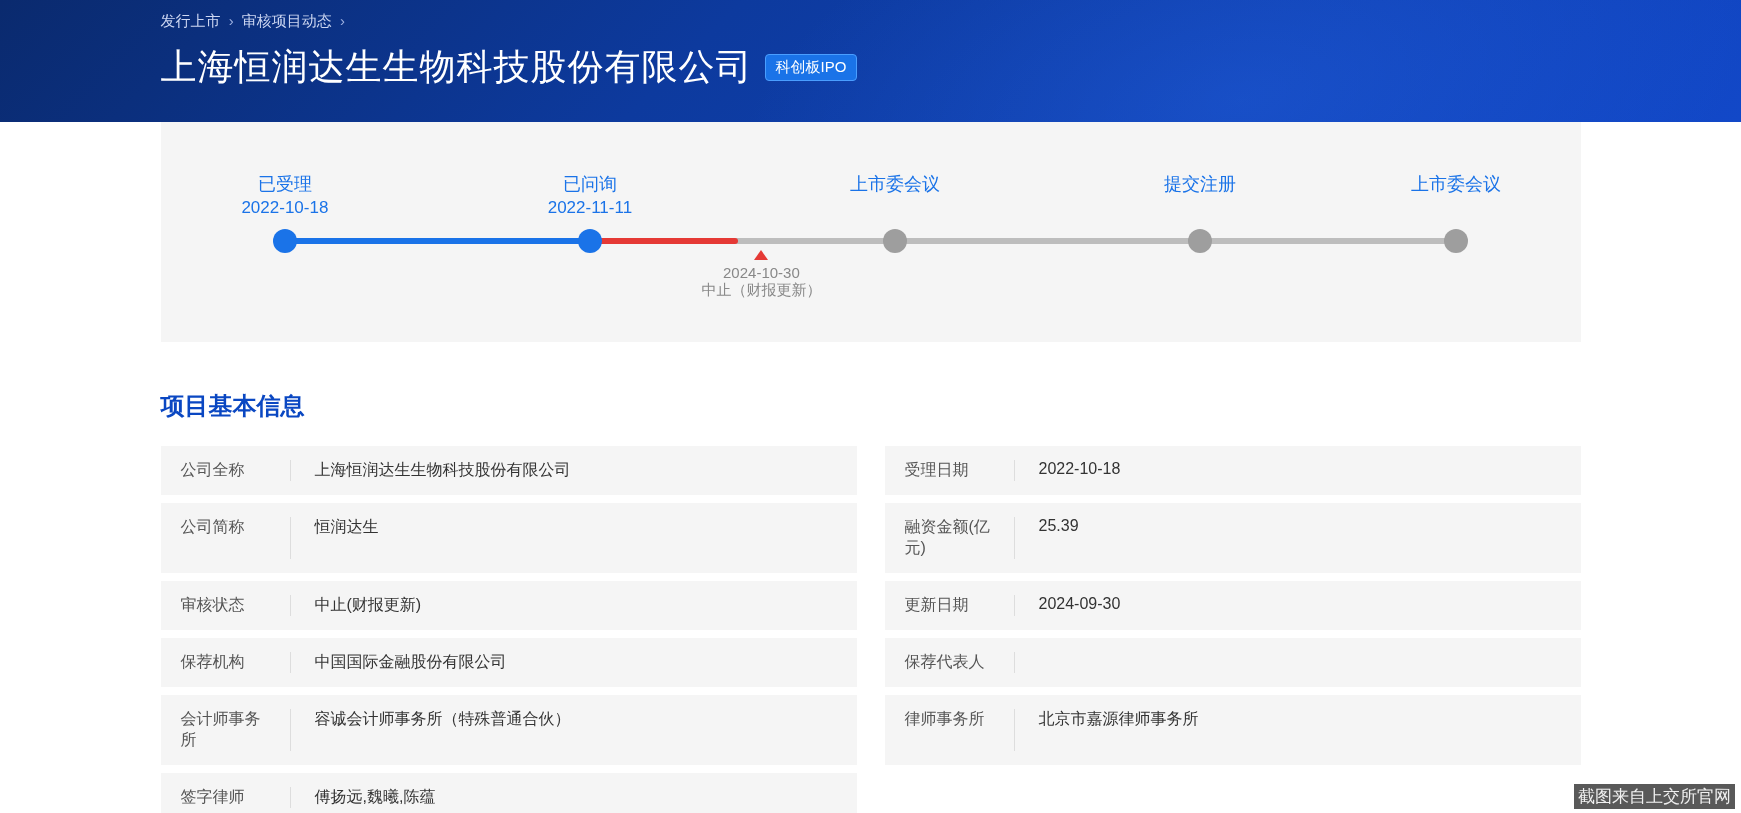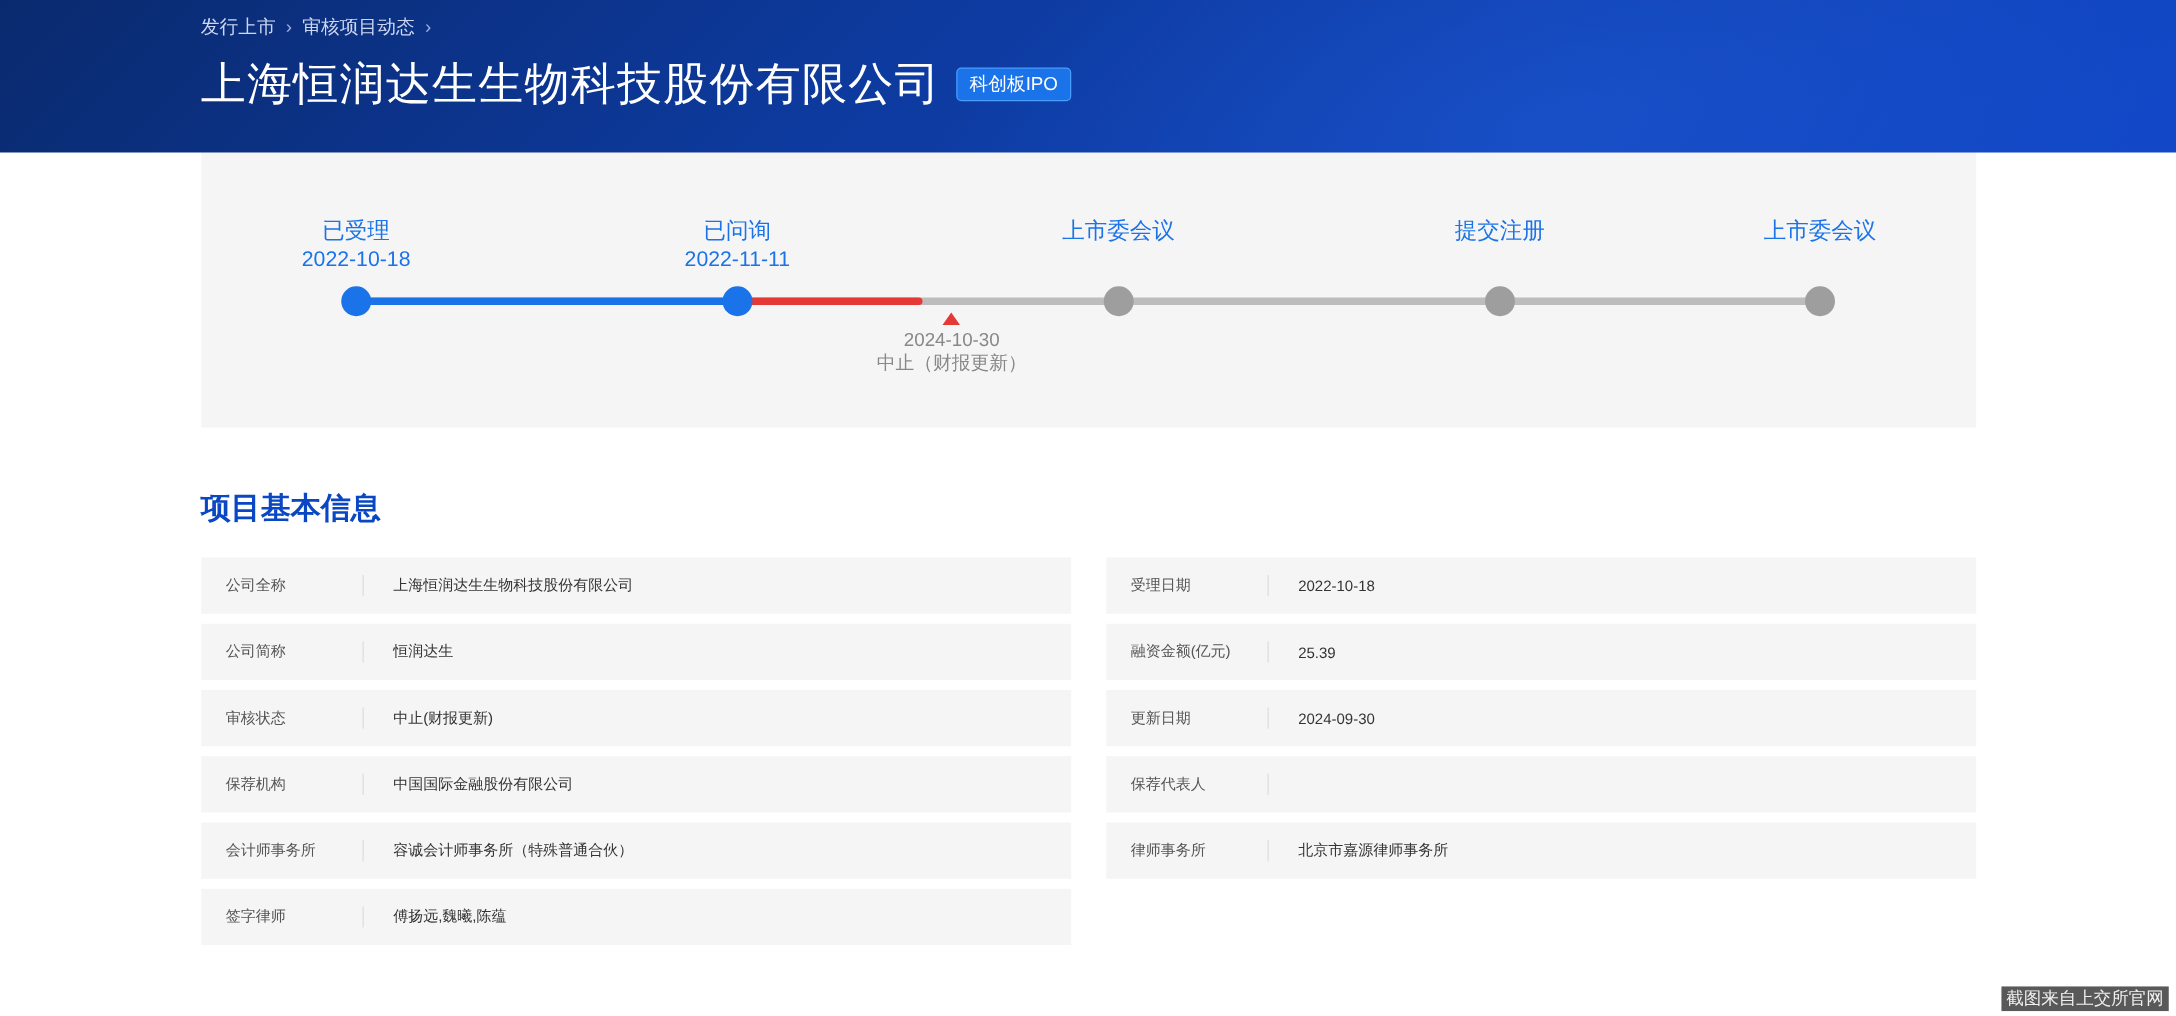--- a/index.html
+++ b/index.html
@@ -136,44 +136,43 @@
   }
 
   .info-grid {
     display: grid;
     grid-template-columns: 1fr 1fr;
     gap: 8px 28px;
   }
   .info-row {
     background: #f5f5f5;
     display: flex;
-    align-items: center;
     padding: 14px 20px;
-    font-size: 12px;
+    font-size: 16px;
   }
   .info-label {
     color: #555;
     width: 110px;
     flex-shrink: 0;
     padding-right: 18px;
     border-right: 1px solid #ddd;
   }
   .info-value {
     color: #333;
     padding-left: 24px;
     flex: 1;
   }
 
   .footer-note {
     position: fixed;
     right: 6px;
     bottom: 4px;
     color: #f0f0f0;
     background: rgba(0,0,0,0.65);
-    font-size: 14px;
+    font-size: 17px;
     padding: 1px 4px;
   }
 </style>
 </head>
 <body>
 
 <div class="header">
   <div class="header-inner">
     <div class="breadcrumb">
       <span class="breadcrumb-item">发行上市</span>

